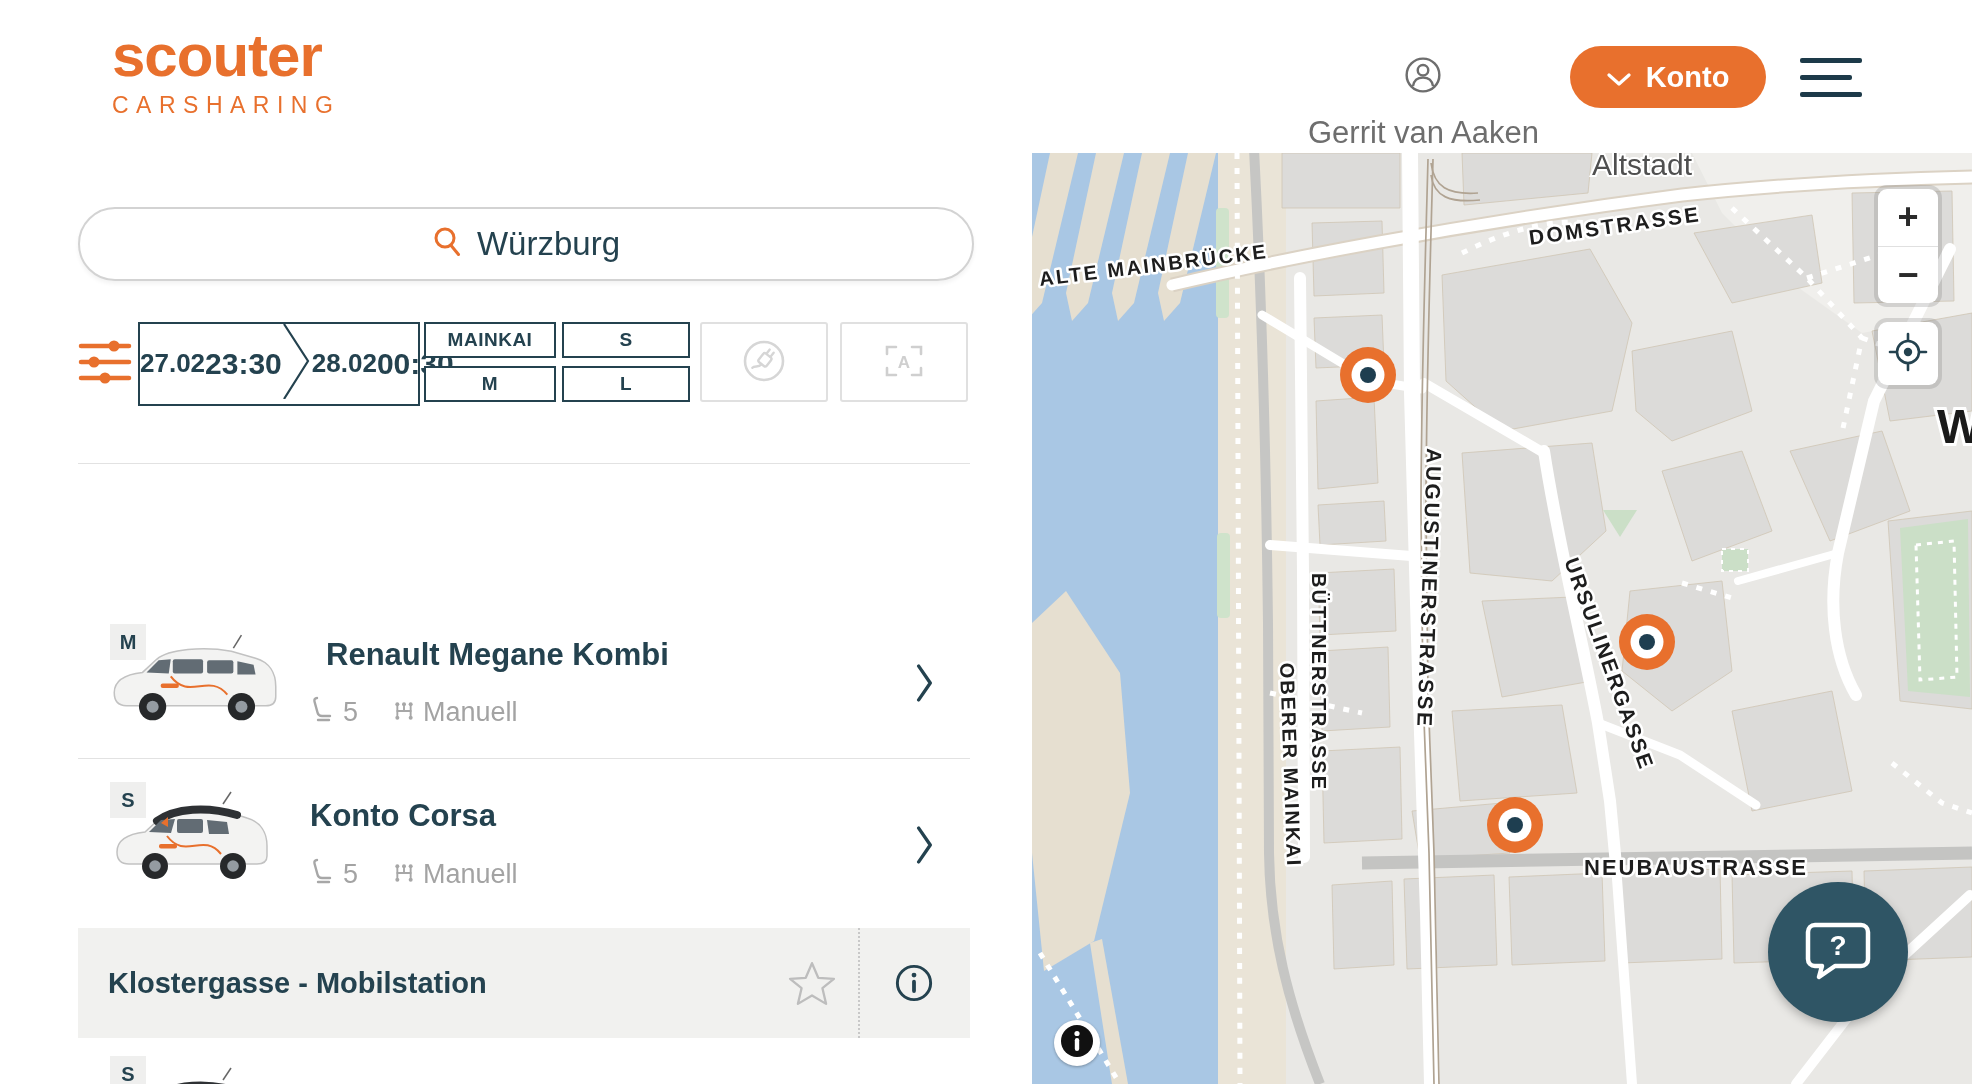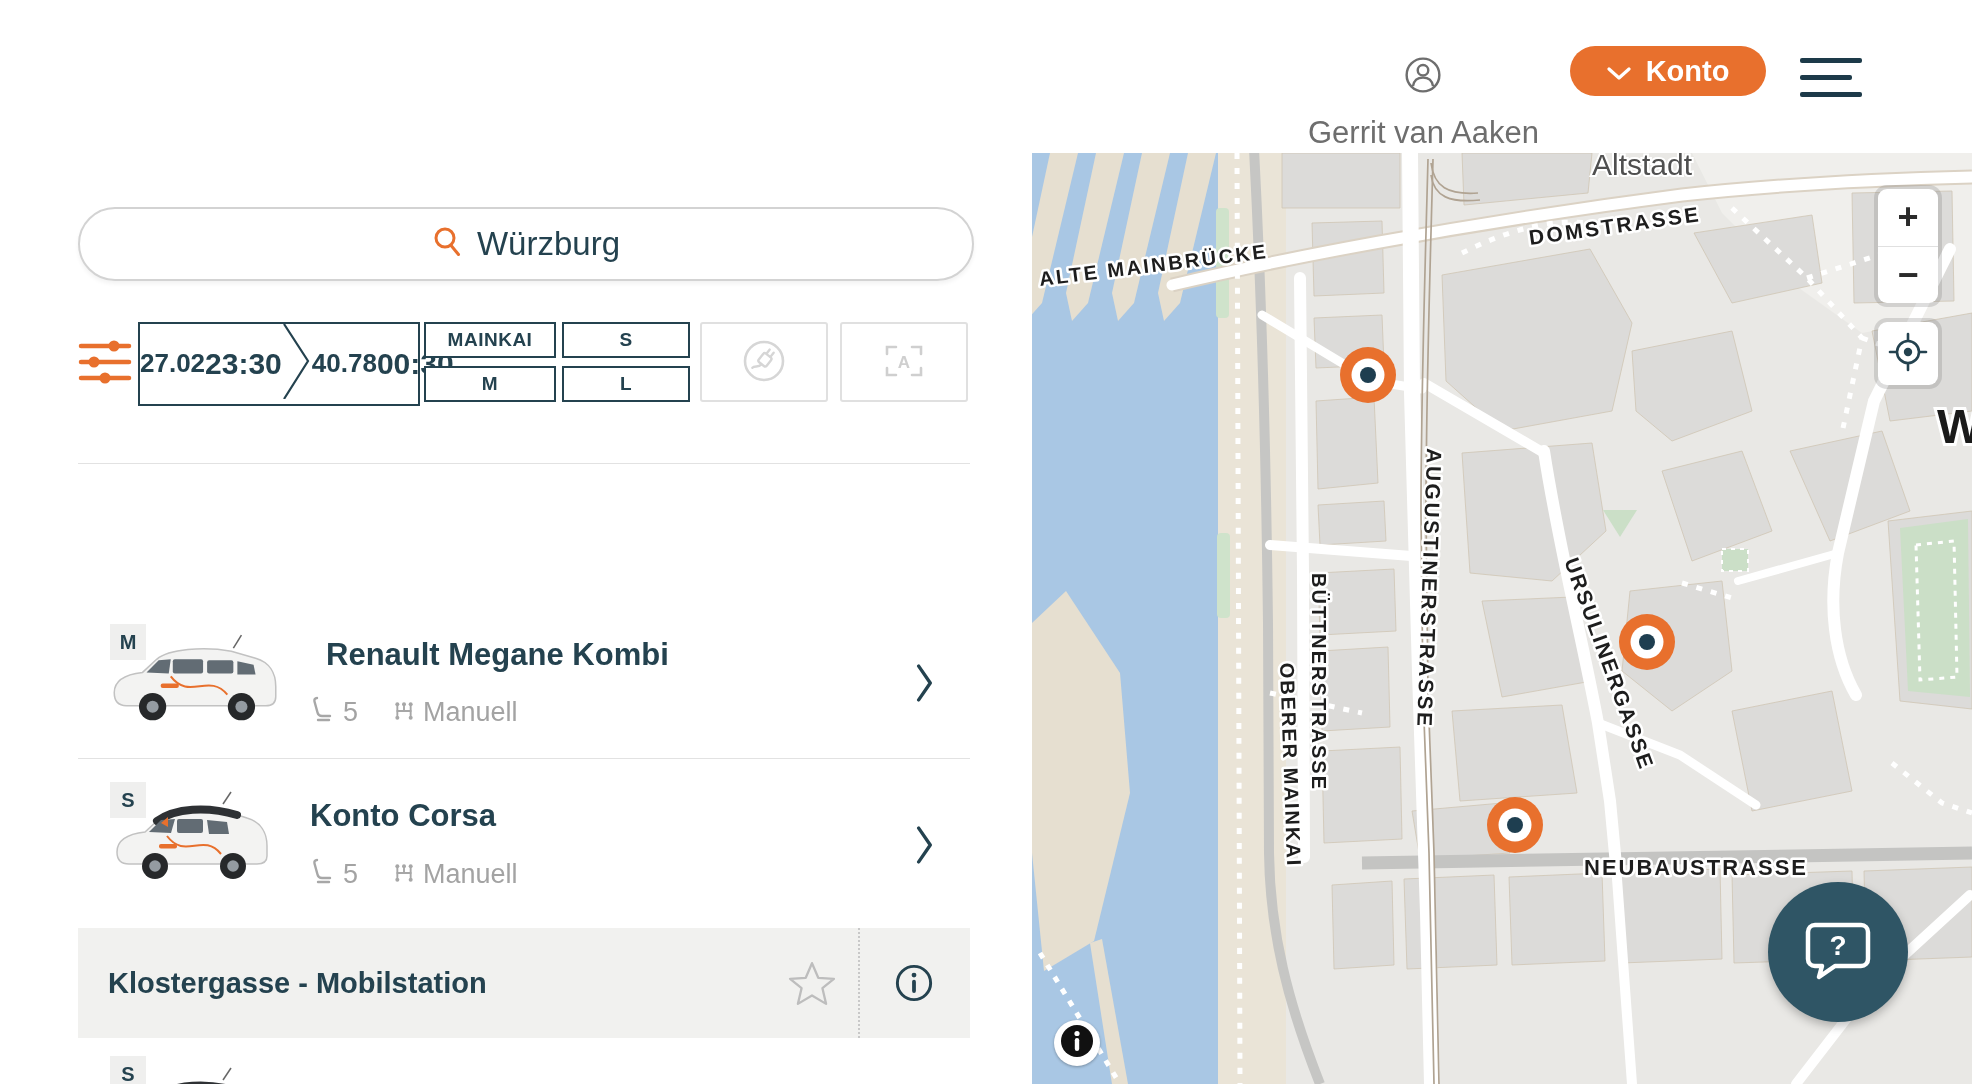--- a/index.html
+++ b/index.html
@@ -3,21 +3,21 @@
 <meta charset="utf-8">
 <style>
   html,body{margin:0;padding:0;background:#fff;}
   #app{position:relative;width:1972px;height:1084px;overflow:hidden;
        font-family:"Liberation Sans","DejaVu Sans",sans-serif;background:#fff;}
   .abs{position:absolute;}
   
   .logo-title{font-size:60px;font-weight:800;color:#E8702D;letter-spacing:-1px;line-height:1;}
   .logo-sub{font-size:23px;font-weight:500;color:#E8702D;letter-spacing:7.5px;margin-top:6px;}
   .user{display:flex;align-items:center;gap:13px;color:#6e6e6e;font-size:31px;}
-  .konto{display:flex;align-items:center;justify-content:center;gap:15px;width:196px;height:50px;
+  .konto{display:flex;align-items:center;justify-content:center;gap:15px;width:196px;height:62px;
          background:#E8702D;border:none;border-radius:31px;color:#fff;font-size:29px;font-weight:600;cursor:pointer;}
   .burger span{display:block;height:5px;background:#1d3a49;border-radius:2px;margin-bottom:12px;}
   
   .search{left:78px;top:207px;width:892px;height:70px;border:2px solid #d3d3d3;border-radius:37px;
           display:flex;align-items:center;justify-content:center;gap:15px;box-shadow:0 3px 4px rgba(0,0,0,.05);
           background:#fff;cursor:text;}
   .search-text{font-size:33px;font-weight:500;color:#24424F;}
   .datebox{left:138px;top:322px;width:278px;height:80px;border:2.5px solid #24424F;background:#fff;
            display:flex;cursor:pointer;}
   .datecell{flex:1;display:flex;flex-direction:row;align-items:center;justify-content:center;
@@ -47,20 +47,24 @@
   .attrbtn{left:1054px;top:1020px;width:46px;height:46px;border-radius:50%;background:#fff;
            display:flex;align-items:center;justify-content:center;cursor:pointer;box-shadow:0 1px 3px rgba(0,0,0,.3);}
   .maplabel{paint-order:stroke;stroke:#fff;stroke-width:5px;stroke-linejoin:round;fill:#1d1d1d;
             font-family:"Liberation Sans","DejaVu Sans",sans-serif;font-weight:600;}
 </style>
 </head>
 <body>
 
 <div id="app">
 
+  <div class="abs" style="left:112px;top:26px;">
+    <div class="logo-title">scouter</div>
+    <div class="logo-sub">CARSHARING</div>
+  </div>
 
   <div class="abs user" style="left:1308px;top:56px;flex-direction:column;">
     <span>
       <svg width="38" height="38" viewBox="0 0 36 36" fill="none">
         <circle cx="18" cy="18" r="15.5" stroke="#6e6e6e" stroke-width="2.3"></circle>
         <circle cx="18" cy="13.5" r="5" stroke="#6e6e6e" stroke-width="2.3"></circle>
         <path d="M8.5,28.5 C9.5,22.5 13,20.5 18,20.5 C23,20.5 26.5,22.5 27.5,28.5" stroke="#6e6e6e" stroke-width="2.3" fill="none"></path>
       </svg>
     </span>
     <span>Gerrit van Aaken</span>
@@ -106,21 +110,21 @@
 
   <div class="abs datebox">
     <div class="datecell">
       <span class="dateday">27.02</span>
       <span class="datetime">23:30</span>
     </div>
     <svg width="30" height="75" viewBox="0 0 30 75" style="flex:0 0 30px;">
       <polyline points="2,0 26,37 2,75" stroke="#24424F" stroke-width="2.2" fill="none"></polyline>
     </svg>
     <div class="datecell">
-      <span class="dateday">40.78</span>
+      <span class="dateday">28.02</span>
       <span class="datetime">00:30</span>
     </div>
   </div>
 
   <button class="sizebtn" style="left:424px;top:322px;width:132px;height:36px;">MAINKAI</button>
   <button class="sizebtn" style="left:424px;top:366px;width:132px;height:36px;">M</button>
   <button class="sizebtn" style="left:562px;top:322px;width:128px;height:36px;">S</button>
   <button class="sizebtn" style="left:562px;top:366px;width:128px;height:36px;">L</button>
 
   <button class="graybtn" style="left:700px;top:322px;">

